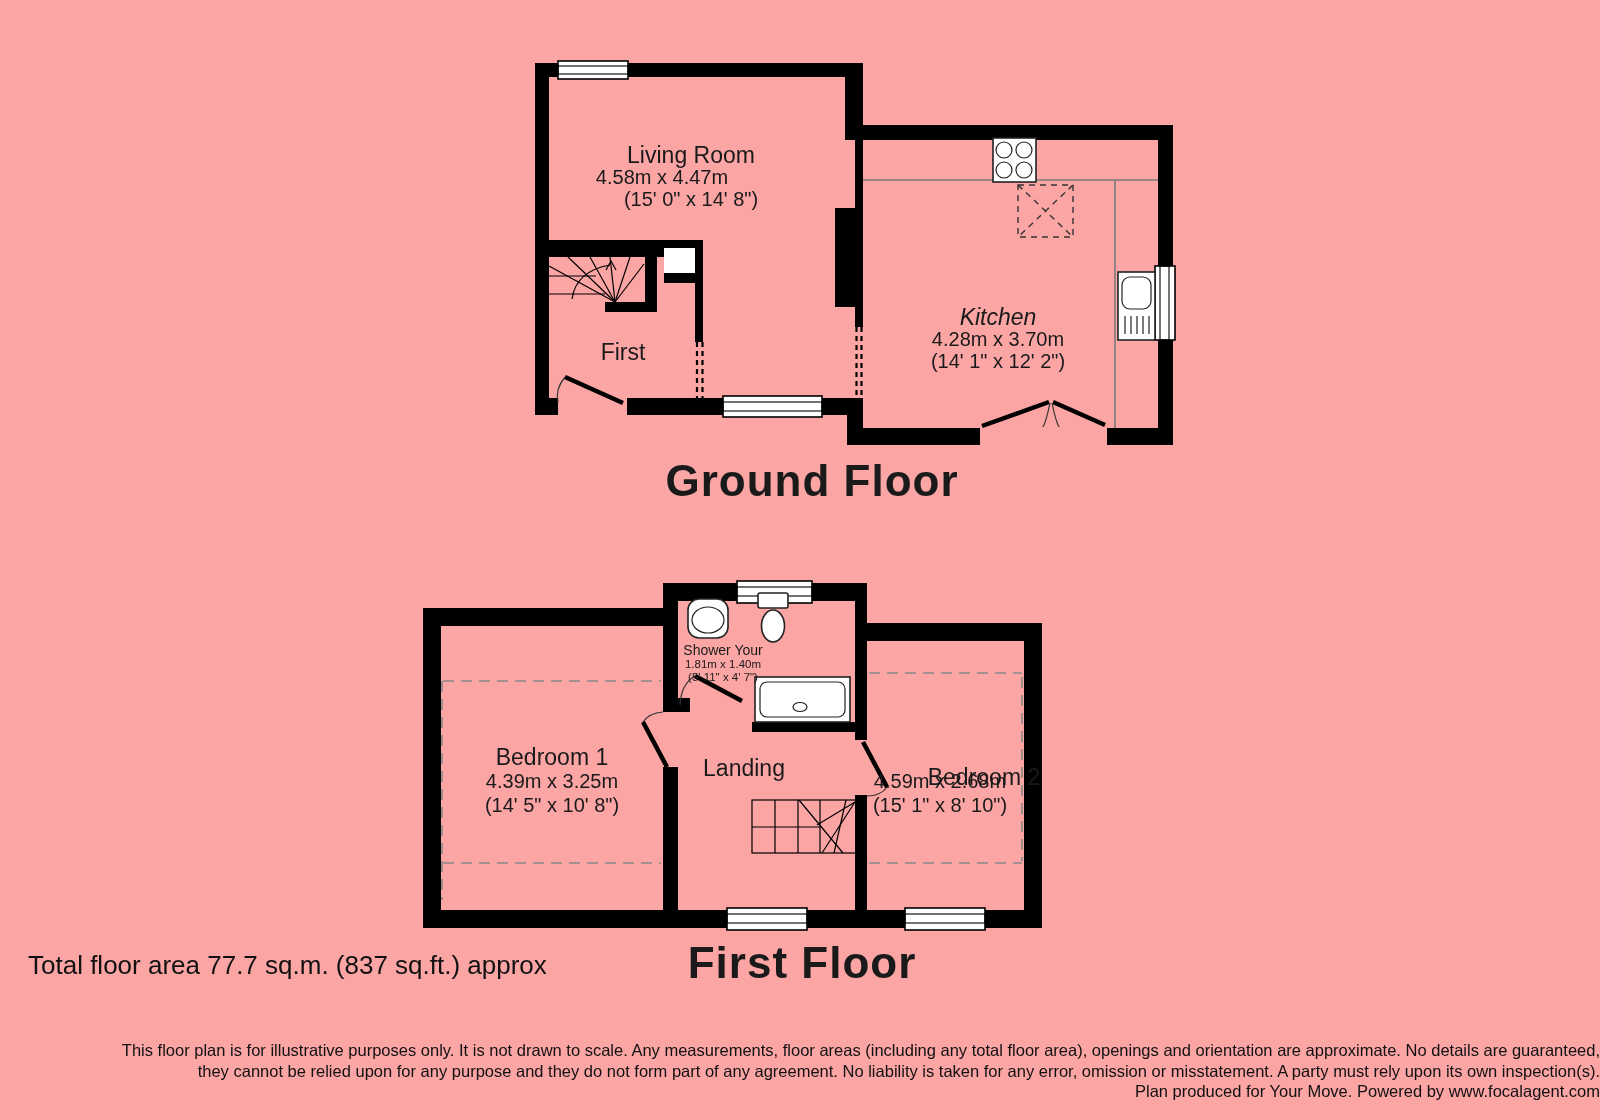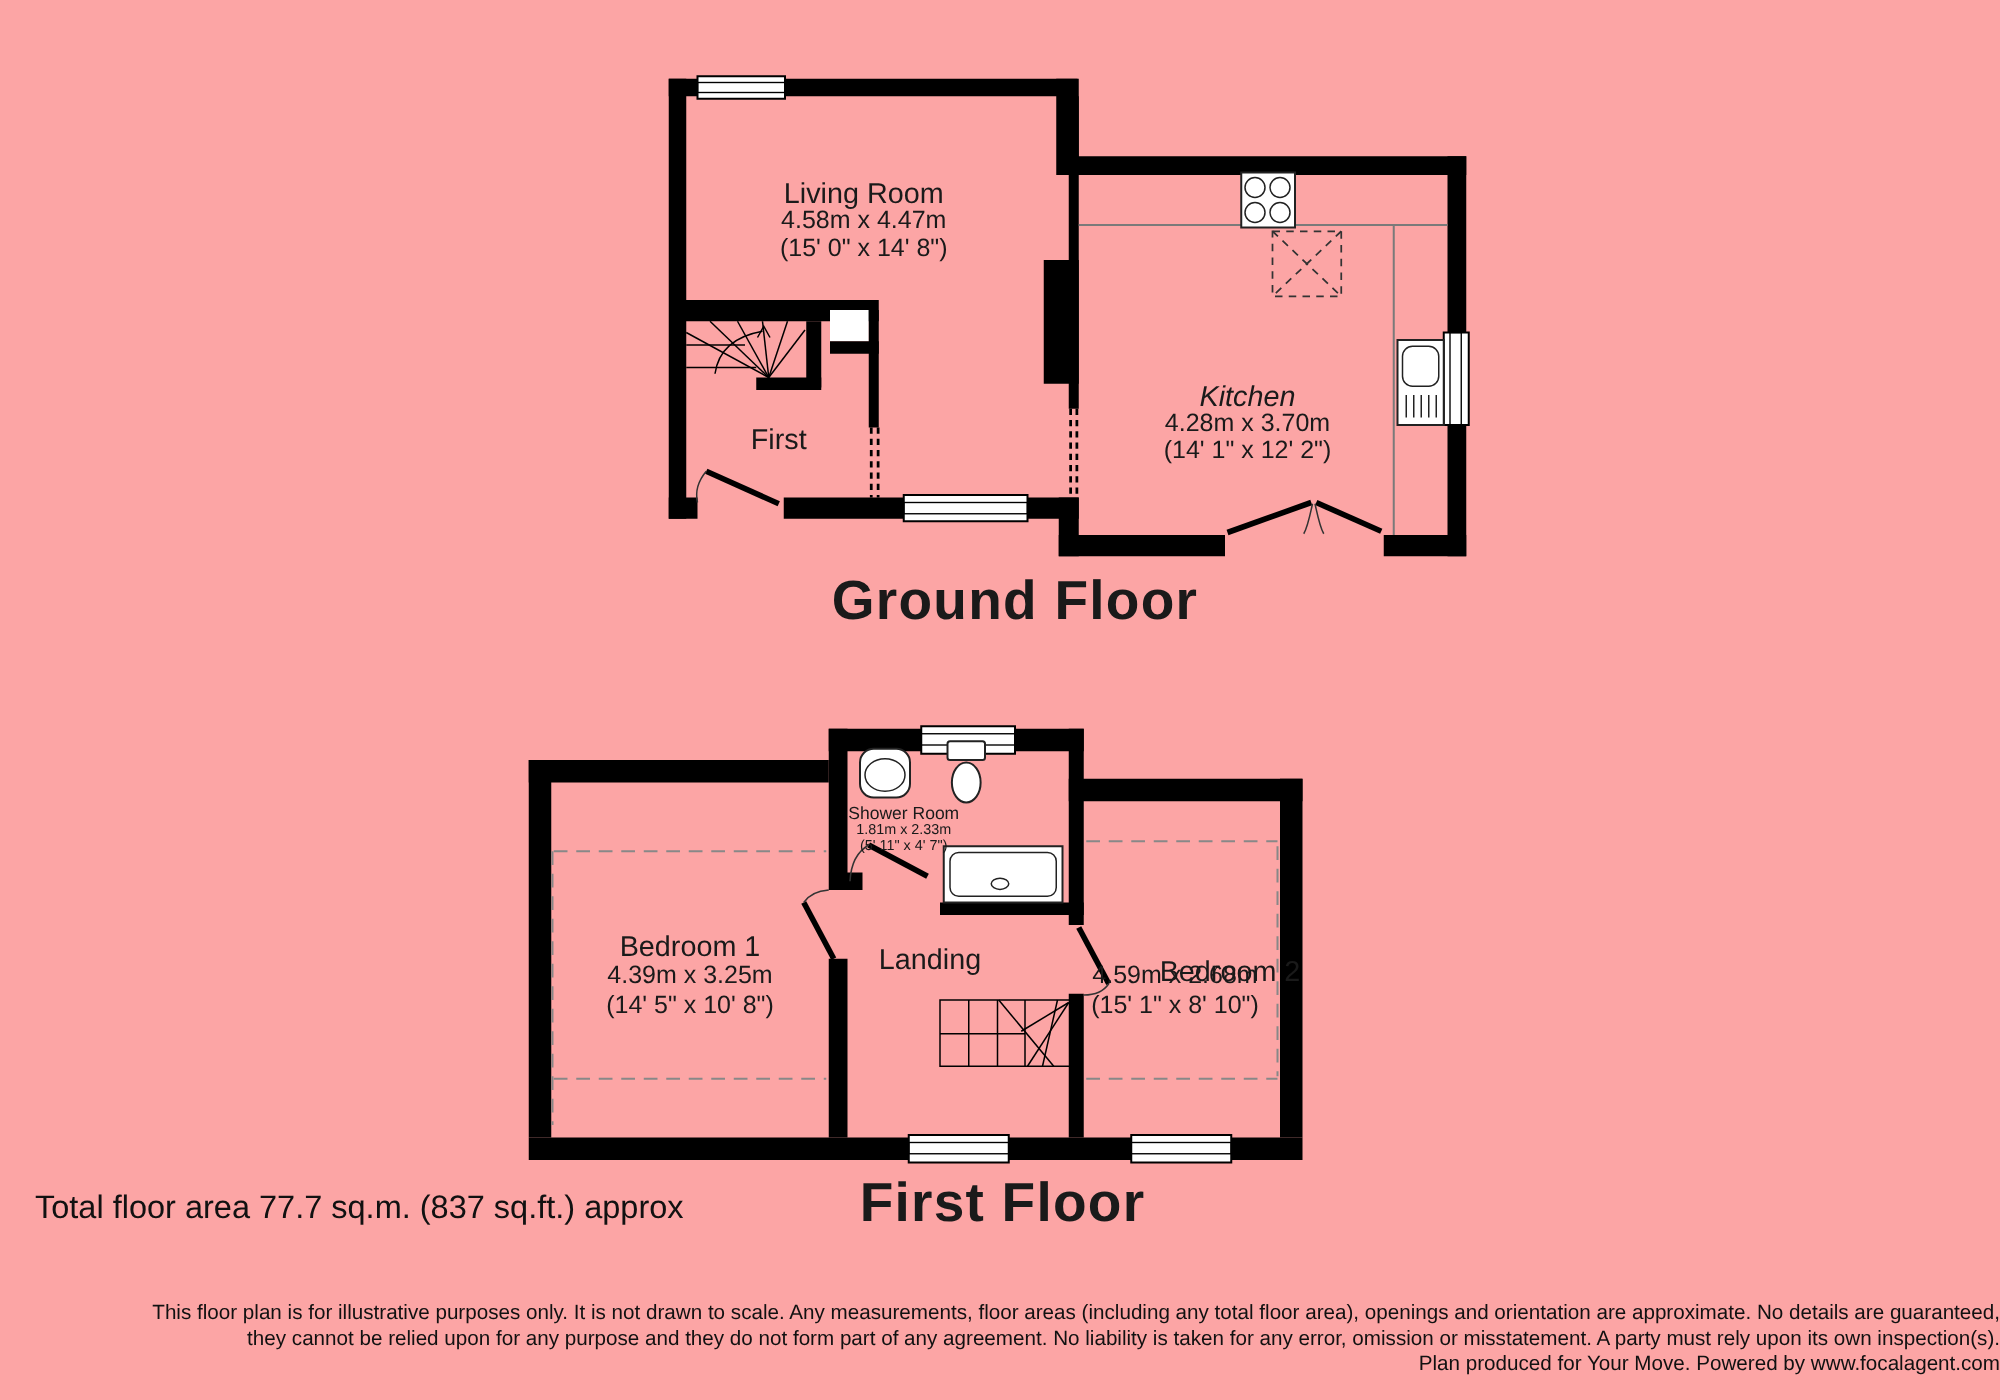--- a/index.html
+++ b/index.html
@@ -231,43 +231,43 @@
       <ellipse class="fixture" cx="363" cy="71" rx="11.5" ry="16"></ellipse>
     </g>
     <g>
       <rect class="fixture" x="345" y="122" width="95" height="45"></rect>
       <rect class="fixture-thin" x="350" y="127" width="85" height="35" rx="7"></rect>
       <ellipse class="fixture-thin" cx="390" cy="152" rx="7" ry="4.5"></ellipse>
     </g>
   </svg>
 
   <div class="lbl room-title" style="left:691px;top:155px;">Living Room</div>
-  <div class="lbl room-dim" style="left:691px;top:177px;">4.58m x 4.47m</div>
+  <div class="lbl room-dim" style="left:662px;top:177px;">4.58m x 4.47m</div>
   <div class="lbl room-dim" style="left:691px;top:199px;">(15' 0" x 14' 8")</div>
 
   <div class="lbl room-title" style="left:998px;top:317px;font-style:italic;">Kitchen</div>
   <div class="lbl room-dim" style="left:998px;top:339px;">4.28m x 3.70m</div>
   <div class="lbl room-dim" style="left:998px;top:361px;">(14' 1" x 12' 2")</div>
 
   <div class="lbl room-title" style="left:623px;top:352px;">First</div>
 
   <div class="lbl floor-title" style="left:801px;top:481px;margin-left:11px;">Ground Floor</div>
 
   <div class="lbl room-title" style="left:552px;top:757px;">Bedroom 1</div>
   <div class="lbl room-dim" style="left:552px;top:781px;">4.39m x 3.25m</div>
   <div class="lbl room-dim" style="left:552px;top:805px;">(14' 5" x 10' 8")</div>
 
   <div class="lbl room-title" style="left:744px;top:768px;">Landing</div>
 
   <div class="lbl room-title" style="left:940px;top:777px;margin-left:44px;">Bedroom 2</div>
   <div class="lbl room-dim" style="left:940px;top:781px;">4.59m x 2.68m</div>
   <div class="lbl room-dim" style="left:940px;top:805px;">(15' 1" x 8' 10")</div>
 
-  <div class="lbl sr-title" style="left:723px;top:650px;">Shower Room</div>
-  <div class="lbl sr-dim" style="left:723px;top:664px;">1.81m x 2.33m</div>
+  <div class="lbl sr-title" style="left:723px;top:650px;">Shower Your</div>
+  <div class="lbl sr-dim" style="left:723px;top:664px;">1.81m x 1.40m</div>
   <div class="lbl sr-dim" style="left:723px;top:677px;">(5' 11" x 4' 7")</div>
 
   <div class="lbl floor-title" style="left:802px;top:963px;">First Floor</div>
 
   <div class="total-area">Total floor area 77.7 sq.m. (837 sq.ft.) approx</div>
 
   <div class="disclaimer">
     <div>This floor plan is for illustrative purposes only. It is not drawn to scale. Any measurements, floor areas (including any total floor area), openings and orientation are approximate. No details are guaranteed,</div>
     <div>they cannot be relied upon for any purpose and they do not form part of any agreement. No liability is taken for any error, omission or misstatement. A party must rely upon its own inspection(s).</div>
     <div>Plan produced for Your Move. Powered by www.focalagent.com</div>

